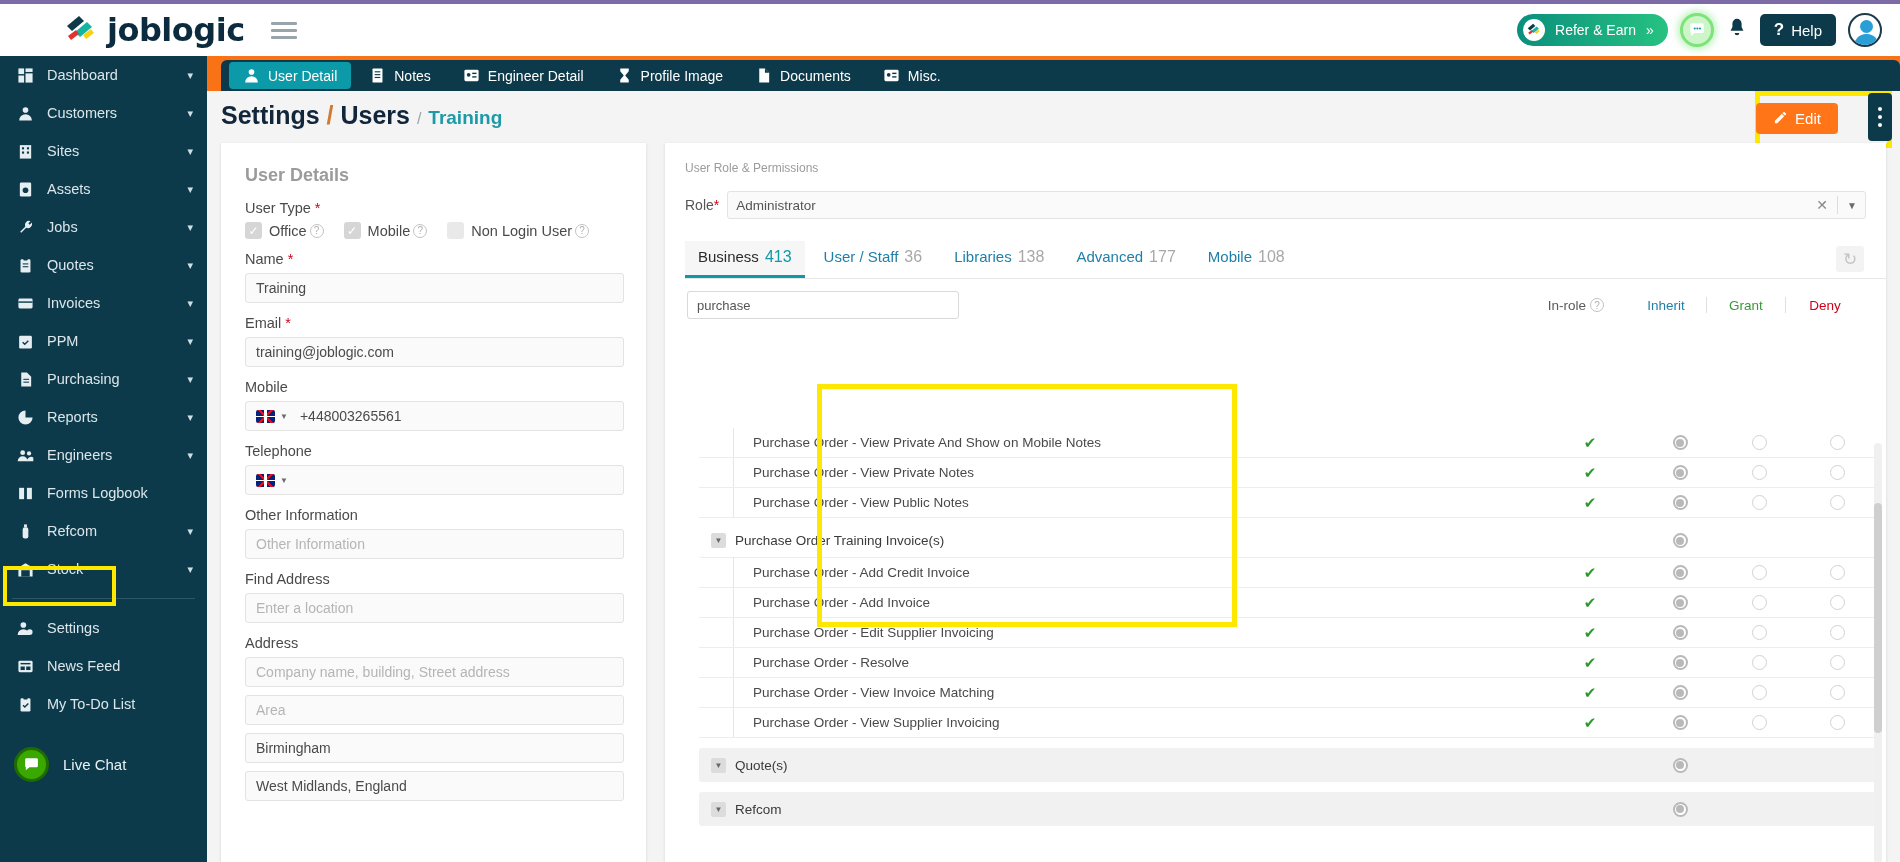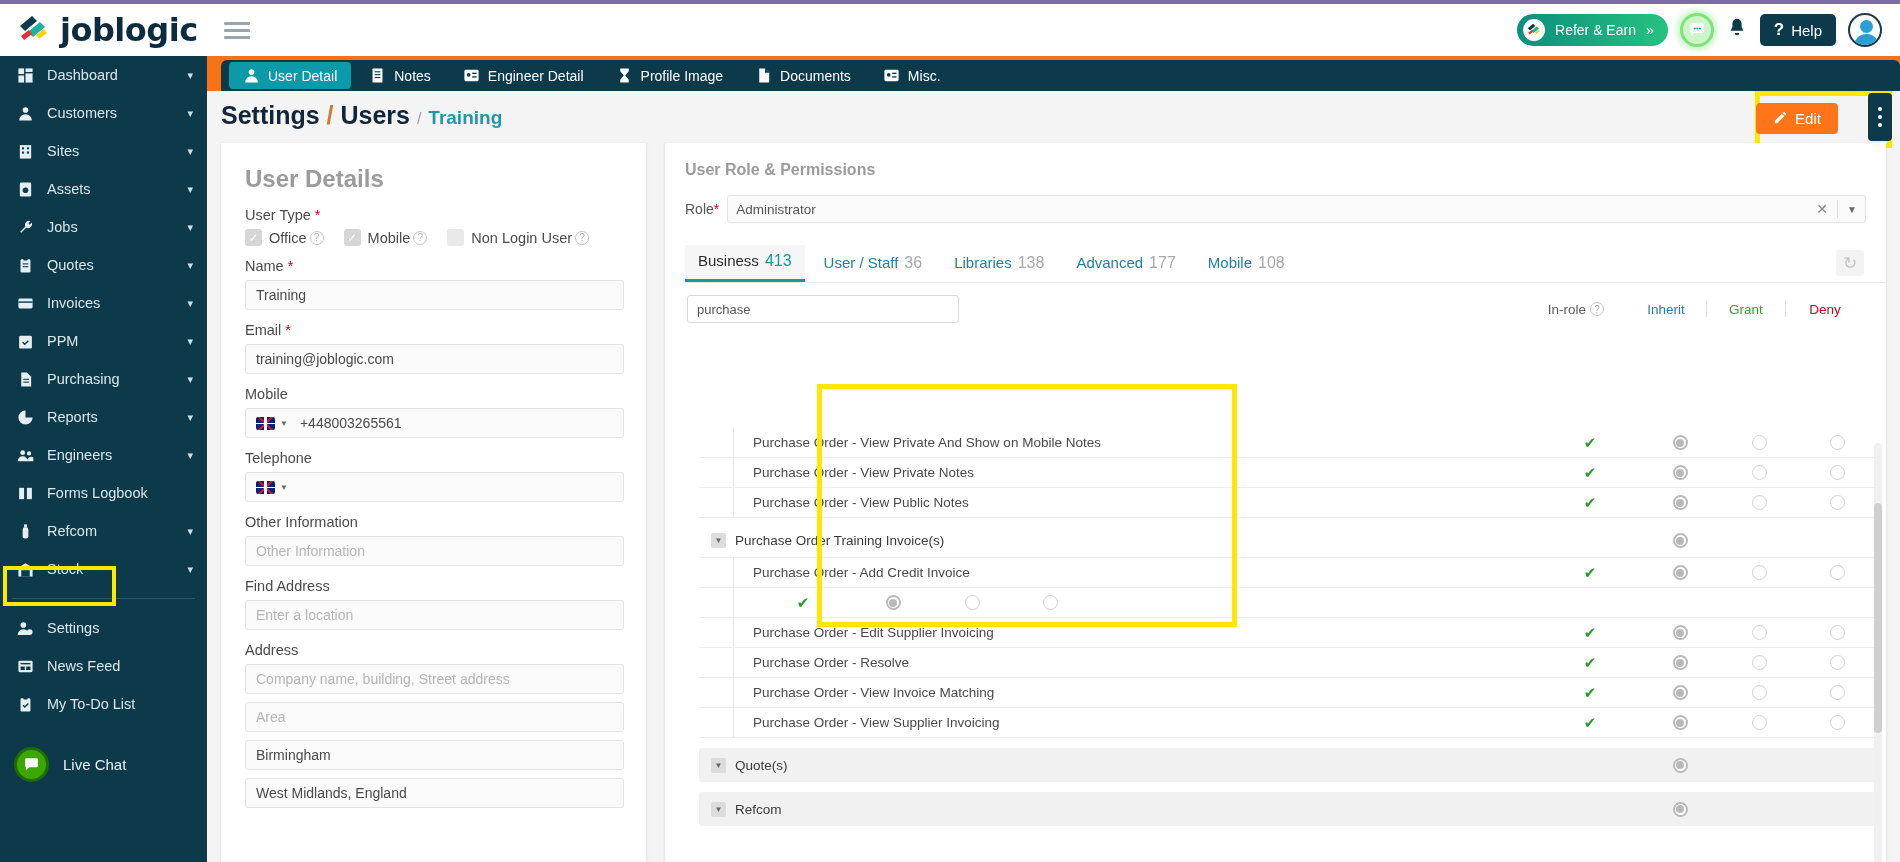--- a/index.html
+++ b/index.html
@@ -13,21 +13,21 @@
 
   
   .purple-strip{
     position:absolute; top:0; left:0; width:1900px; height:4px;
     background:#7d6ba8;
   }
 
   
   .header{
     position:absolute; top:4px; left:0; width:1900px; height:52px;
-    background:#ffffff; display:flex; align-items:center;
+    background:#ffffff; display:flex; align-items:center;padding-left:47px;
   }
   .logo-wrap{ display:flex; align-items:center; padding-left:16px; width:210px;}
   .logo-mark{ width:36px; height:34px; position:relative; margin-right:8px;}
   .logo-text{
     font-size:32px; font-weight:bold; color:#0d2b3e; letter-spacing:-0.5px;
     font-family:"DejaVu Sans", sans-serif;
   }
   .hamburger{ margin-left:14px; width:26px; cursor:pointer; }
   .hamburger span{ display:block; height:3px; background:#9aa4ab; margin:4px 0; border-radius:1px;}
 
@@ -131,21 +131,21 @@
     align-items:center; justify-content:center; gap:4px; cursor:pointer;
   }
   .kebab i{ width:4px;height:4px;border-radius:50%;background:#fff; display:block;}
 
   
   .left-card{
     position:absolute; top:143px; left:221px; width:425px; height:719px;
     background:#fff; box-shadow:0 1px 3px rgba(0,0,0,.12);
     padding:22px 22px 0 24px; overflow:hidden;
   }
-  .card-title{ font-size:24px; font-weight:bold; color:#9b9b9b; margin-bottom:14px;}
+  .card-title{ font-size:18px; font-weight:bold; color:#9b9b9b; margin-bottom:14px;}
   .f-label{ font-size:14.5px; color:#4a4a4a; margin:12px 0 6px;}
   .f-label .req{ color:#d0021b; }
   .f-input{
     width:100%; height:30px; border:1px solid #e3e3e3; background:#fafafa;
     border-radius:3px; font-size:14px; color:#4a4a4a; padding:0 10px;
     display:flex; align-items:center;
   }
   .f-input.ph{ color:#b5b5b5; }
   .f-input.small-gap{ margin-bottom:8px; }
   .chk-row{ display:flex; align-items:center; gap:8px; margin:4px 0 2px; }
@@ -172,34 +172,34 @@
     background-size:100% 100%;
     display:inline-block;
   }
   .caret-sm{ font-size:8px; color:#6b6b6b; margin-right:12px;}
 
   
   .right-card{
     position:absolute; top:143px; left:665px; width:1221px; height:719px;
     background:#fff; box-shadow:0 1px 3px rgba(0,0,0,.12); overflow:hidden;
   }
-  .rc-title{ font-size:16px; font-weight:bold; color:#9b9b9b; padding:18px 0 0 20px; }
+  .rc-title{ font-size:12px; font-weight:normal; color:#9b9b9b; padding:18px 0 0 20px; }
   .role-row{ display:flex; align-items:center; padding:16px 20px 0 20px; }
   .role-lbl{ font-size:14px; color:#555; margin-right:8px; white-space:nowrap;}
   .role-lbl .req{ color:#d0021b;}
   .role-select{
     flex:1; height:28px; border:1px solid #e3e3e3; background:#fafafa; border-radius:3px;
     display:flex; align-items:center; padding:0 8px; font-size:13.5px; color:#555;
   }
   .role-select .x{ margin-left:auto; color:#888; font-size:14px; cursor:pointer;}
   .role-select .div{ width:1px;height:18px;background:#ddd;margin:0 9px;}
   .role-select .cv{ color:#6b6b6b; font-size:10px; cursor:pointer;}
 
   .perm-tabs{
-    display:flex; align-items:center; gap:6px; margin:22px 0 0 20px;
+    display:flex; align-items:flex-start; gap:6px; margin:22px 0 0 20px;
     border-bottom:1px solid #e8e8e8; padding-right:20px; position:relative;
   }
   .perm-tab{
     display:flex; align-items:baseline; gap:6px; padding:7px 13px 9px;
     font-size:15px; color:#1f7fa8; cursor:pointer; white-space:nowrap;
   }
   .perm-tab .cnt{ font-size:16px; color:#a8a8a8; }
   .perm-tab.active{ color:#2b2b2b; background:#f6f6f6; border-bottom:3px solid #0d9aa8; }
   .perm-tab.active .cnt{ color:#0d9aa8; }
   .refresh-btn{
@@ -823,20 +823,21 @@
           </div>
           <div class="cell c-grant">
             <span class="radio-off"></span>
           </div>
           <div class="cell c-deny">
             <span class="radio-off"></span>
           </div>
         </div>
       </div>
       <div class="perm-row">
+        <span class="nm">Purchase Order - Add Invoice</span>
         <div class="cells">
           <div class="cell c-inrole">✔</div>
           <div class="cell c-inherit">
             <span class="radio-on">
               <i></i>
             </span>
           </div>
           <div class="cell c-grant">
             <span class="radio-off"></span>
           </div>

